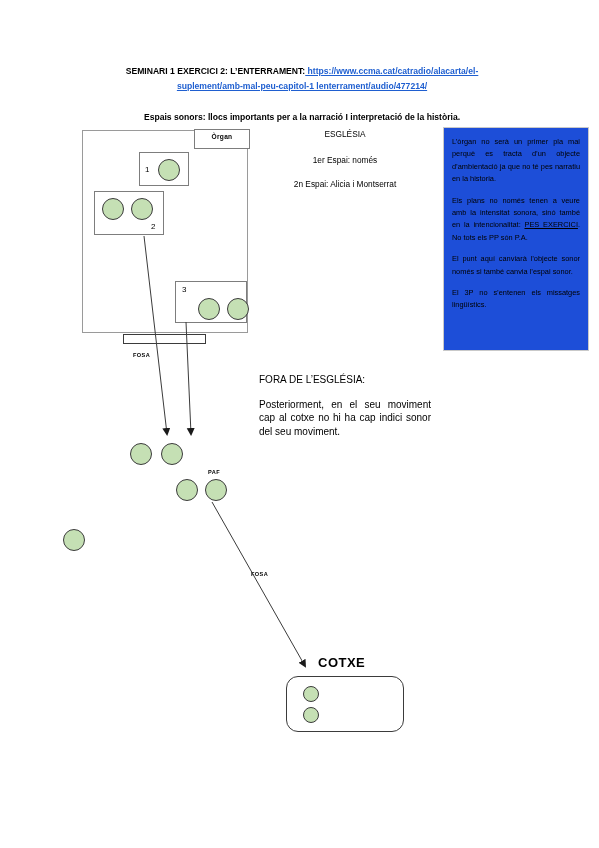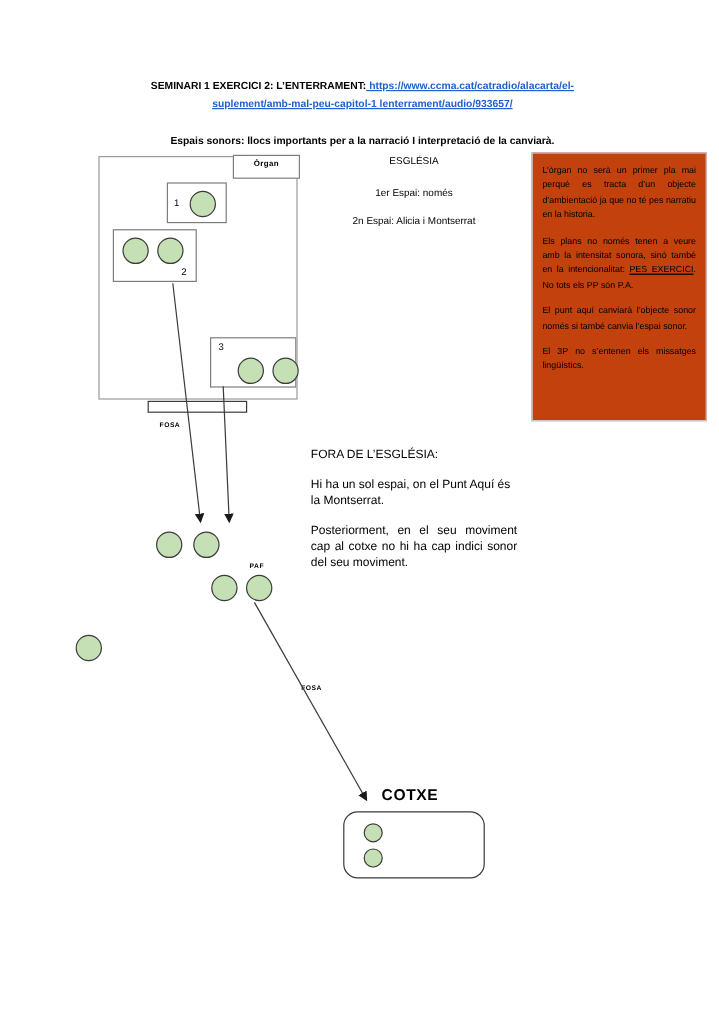--- a/index.html
+++ b/index.html
@@ -65,21 +65,21 @@
   .mid2{
     position:absolute;left:259px;top:373px;width:172px;
     font-size:10px;line-height:13.5px;
   }
   .mid2 p{margin:0 0 11px 0;}
   .mid2 .just{text-align:justify;}
 
   
   .note{
     position:absolute;left:443px;top:127px;width:146px;height:224px;
-    border:1px solid #c9c9c9;background:#c2410c;box-sizing:border-box;
+    border:1px solid #c9c9c9;background:#1d4ed8;box-sizing:border-box;
     padding:8px 8px 0 8px;font-size:7.4px;line-height:12.4px;text-align:justify;
   }
   .note p{margin:0 0 9px 0;}
   .note u{text-decoration:underline;}
 
   
   .car{
     position:absolute;left:286px;top:676px;width:118px;height:56px;
     border:1.6px solid #3b3b3b;border-radius:12px;background:#fff;box-sizing:border-box;
   }
@@ -87,24 +87,24 @@
 
   svg.overlay{position:absolute;left:0;top:0;width:599px;height:848px;pointer-events:none;}
 </style>
 </head>
 <body>
 
 <div class="page">
 
   <div class="title-block">
     <span>SEMINARI 1 EXERCICI 2: L’ENTERRAMENT:</span><a class="url" href="#"> https://www.ccma.cat/catradio/alacarta/el-</a><br>
-    <a class="url" href="#">suplement/amb-mal-peu-capitol-1 lenterrament/audio/933657/</a>
+    <a class="url" href="#">suplement/amb-mal-peu-capitol-1 lenterrament/audio/477214/</a>
   </div>
 
-  <div class="subtitle">Espais sonors: llocs importants per a la narració I interpretació de la canviarà.</div>
+  <div class="subtitle">Espais sonors: llocs importants per a la narració I interpretació de la història.</div>
 
   <div class="church"></div>
 
   <div class="inner-box organ-box">
     <span class="lbl">Òrgan</span>
   </div>
 
   <div class="inner-box box1">
     <span class="num" style="left:5px;top:12px;">1</span>
     <span class="circ c-lg" style="left:18px;top:6px;"></span>
@@ -155,21 +155,20 @@
   </svg>
 
   <div class="mid">
     <p class="head">ESGLÉSIA</p>
     <p>1er Espai: només</p>
     <p>2n Espai: Alicia i Montserrat</p>
   </div>
 
   <div class="mid2">
     <p>FORA DE L’ESGLÉSIA:</p>
-    <p>Hi ha un sol espai, on el Punt Aquí és la Montserrat.</p>
     <p class="just">Posteriorment, en el seu moviment cap al cotxe no hi ha cap indici sonor del seu moviment.</p>
   </div>
 
   <div class="note">
     <p>L’òrgan no serà un primer pla mai perquè es tracta d’un objecte d’ambientació ja que no té pes narratiu en la historia.</p>
     <p><span>Els plans no només tenen a veure amb la intensitat sonora, sinó també en la intencionalitat: </span><u>PES EXERCICI</u><span>. No tots els PP són P.A.</span></p>
     <p>El punt aquí canviarà l’objecte sonor només si també canvia l’espai sonor.</p>
     <p>El 3P no s’entenen els missatges lingüístics.</p>
   </div>
 

